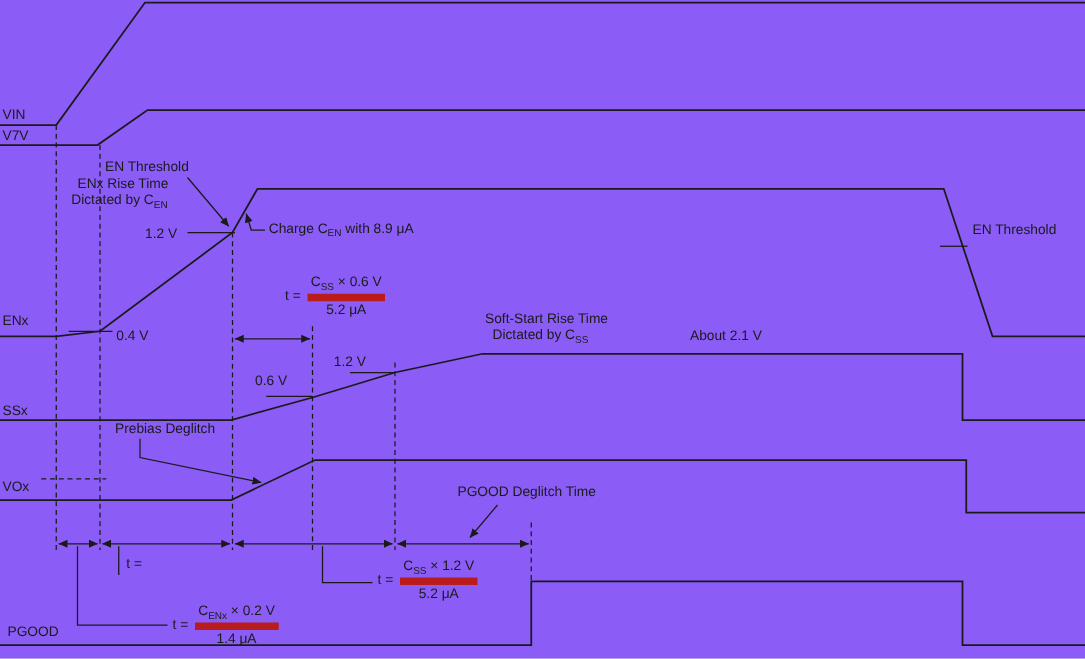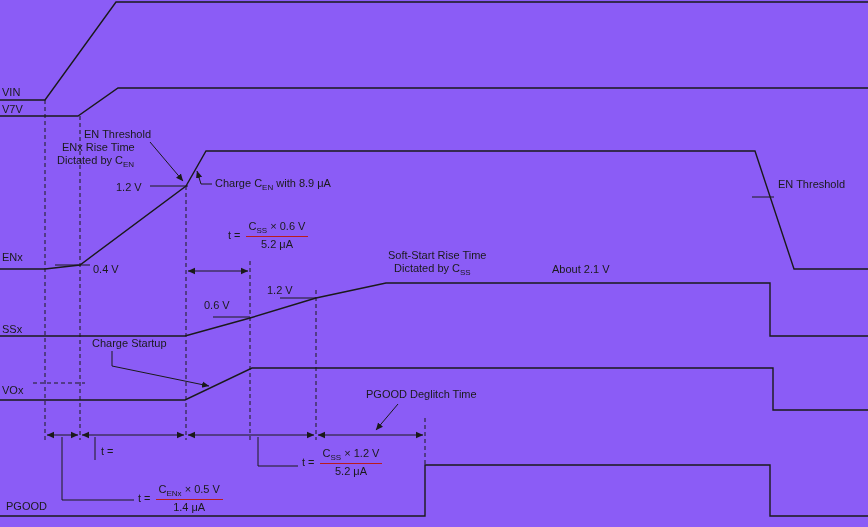--- a/index.html
+++ b/index.html
@@ -26,21 +26,21 @@
     position: absolute;
     display: flex;
     align-items: center;
     gap: 5px;
     font-size: 11px;
     line-height: 13px;
     white-space: nowrap;
     color: #1a1a1a;
   }
   .frac { display: inline-flex; flex-direction: column; align-items: center; }
-  .frac .num { padding: 0 3px 1px 3px; border-bottom: 1px solid #b91c1c; text-align: center; }
+  .frac .num { padding: 0 3px 1px 3px; border-bottom: 6px solid #b91c1c; text-align: center; }
   .frac .den { padding-top: 1px; }
 </style>
 </head>
 <body>
 
 <div id="diagram">
 
   <svg id="wave-svg" width="868" height="527" viewBox="0 0 868 527" fill="none" stroke="#1a1a1a">
     <defs>
       <marker id="arrE" viewBox="0 0 8 8" refX="7" refY="4" markerWidth="8" markerHeight="8" markerUnits="userSpaceOnUse" orient="auto">
@@ -99,21 +99,21 @@
   <div class="lbl" style="left:62px;top:141px">ENx Rise Time</div>
   <div class="lbl" style="left:57px;top:154px"><span>Dictated by C</span><sub>EN</sub></div>
   <div class="lbl" style="left:116px;top:181px">1.2 V</div>
   <div class="lbl" style="left:215px;top:177px"><span>Charge C</span><sub>EN</sub><span> with 8.9 μA</span></div>
   <div class="lbl" style="left:93px;top:263px">0.4 V</div>
   <div class="lbl" style="left:388px;top:249px">Soft-Start Rise Time</div>
   <div class="lbl" style="left:394px;top:262px"><span>Dictated by C</span><sub>SS</sub></div>
   <div class="lbl" style="left:552px;top:263px">About 2.1 V</div>
   <div class="lbl" style="left:267px;top:284px">1.2 V</div>
   <div class="lbl" style="left:204px;top:299px">0.6 V</div>
-  <div class="lbl" style="left:92px;top:337px">Charge Startup</div>
+  <div class="lbl" style="left:92px;top:337px">Prebias Deglitch</div>
   <div class="lbl" style="left:366px;top:388px">PGOOD Deglitch Time</div>
   <div class="lbl" style="left:778px;top:178px">EN Threshold</div>
 
   <div class="formula" style="left:228px;top:220px">
     <span>t =</span>
     <span class="frac">
       <span class="num"><span>C</span><sub>SS</sub><span> × 0.6 V</span></span>
       <span class="den">5.2 μA</span>
     </span>
   </div>
@@ -126,18 +126,18 @@
     <span>t =</span>
     <span class="frac">
       <span class="num"><span>C</span><sub>SS</sub><span> × 1.2 V</span></span>
       <span class="den">5.2 μA</span>
     </span>
   </div>
 
   <div class="formula" style="left:138px;top:483px">
     <span>t =</span>
     <span class="frac">
-      <span class="num"><span>C</span><sub>ENx</sub><span> × 0.5 V</span></span>
+      <span class="num"><span>C</span><sub>ENx</sub><span> × 0.2 V</span></span>
       <span class="den">1.4 μA</span>
     </span>
   </div>
 
 </div>
 
 </body></html>

